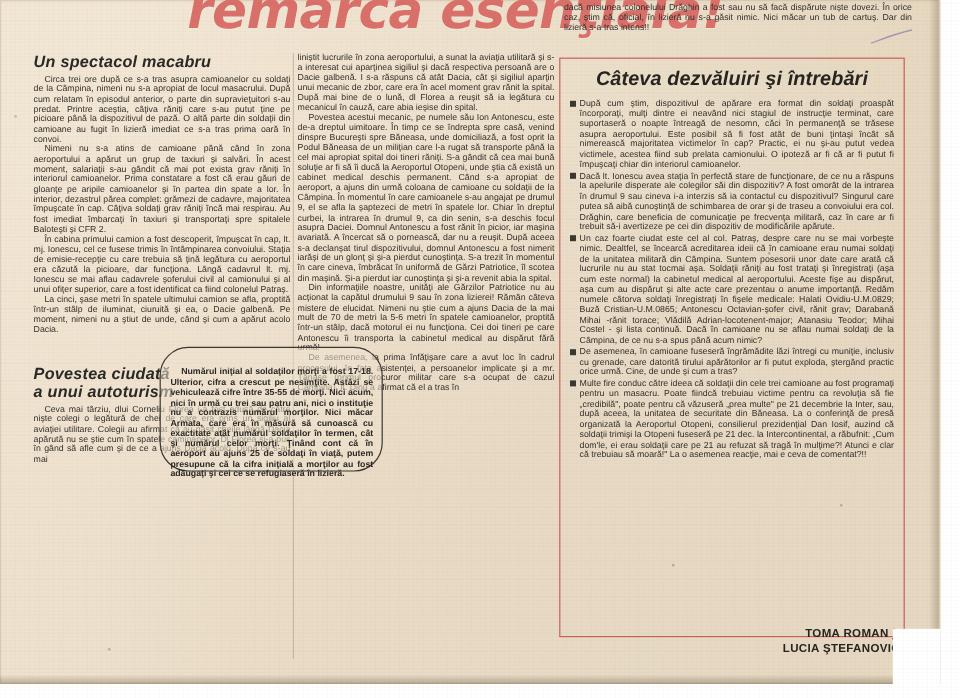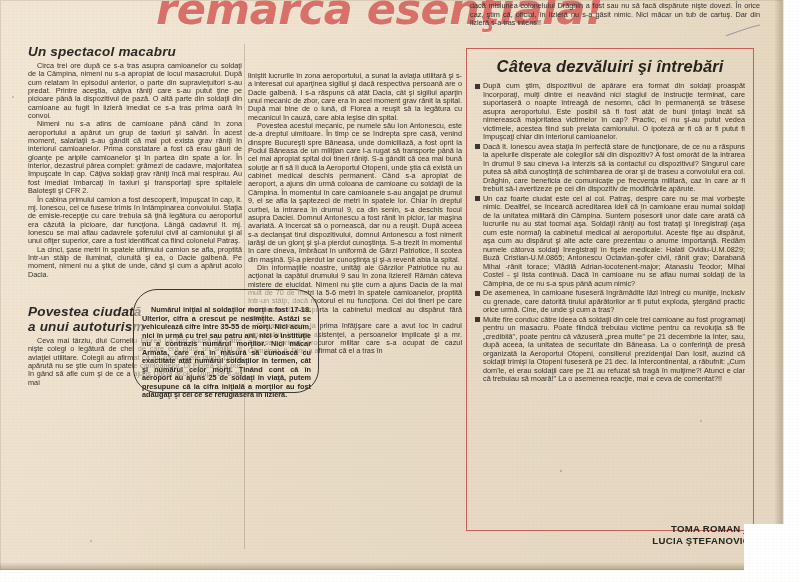--- a/index.html
+++ b/index.html
@@ -76,21 +76,21 @@
   }
   .sep1{left:244px;}
 
   p{
     margin:0 0 0 0;
     font-size:7.3px;line-height:8.35px;
     text-align:justify;text-indent:9px;
     color:#32302c;
     font-family:"Liberation Sans","DejaVu Sans",sans-serif;
   }
-  p.noind{text-indent:0;margin-top:28px;}
+  p.noind{text-indent:0;}
   h2.sub{
     margin:0 0 3px 0;
     font-size:13.5px;line-height:15px;
     font-style:italic;font-weight:700;
     color:#2a2825;
     letter-spacing:.2px;
   }
   h2.sub.sp{margin-top:25px;}
 
   

